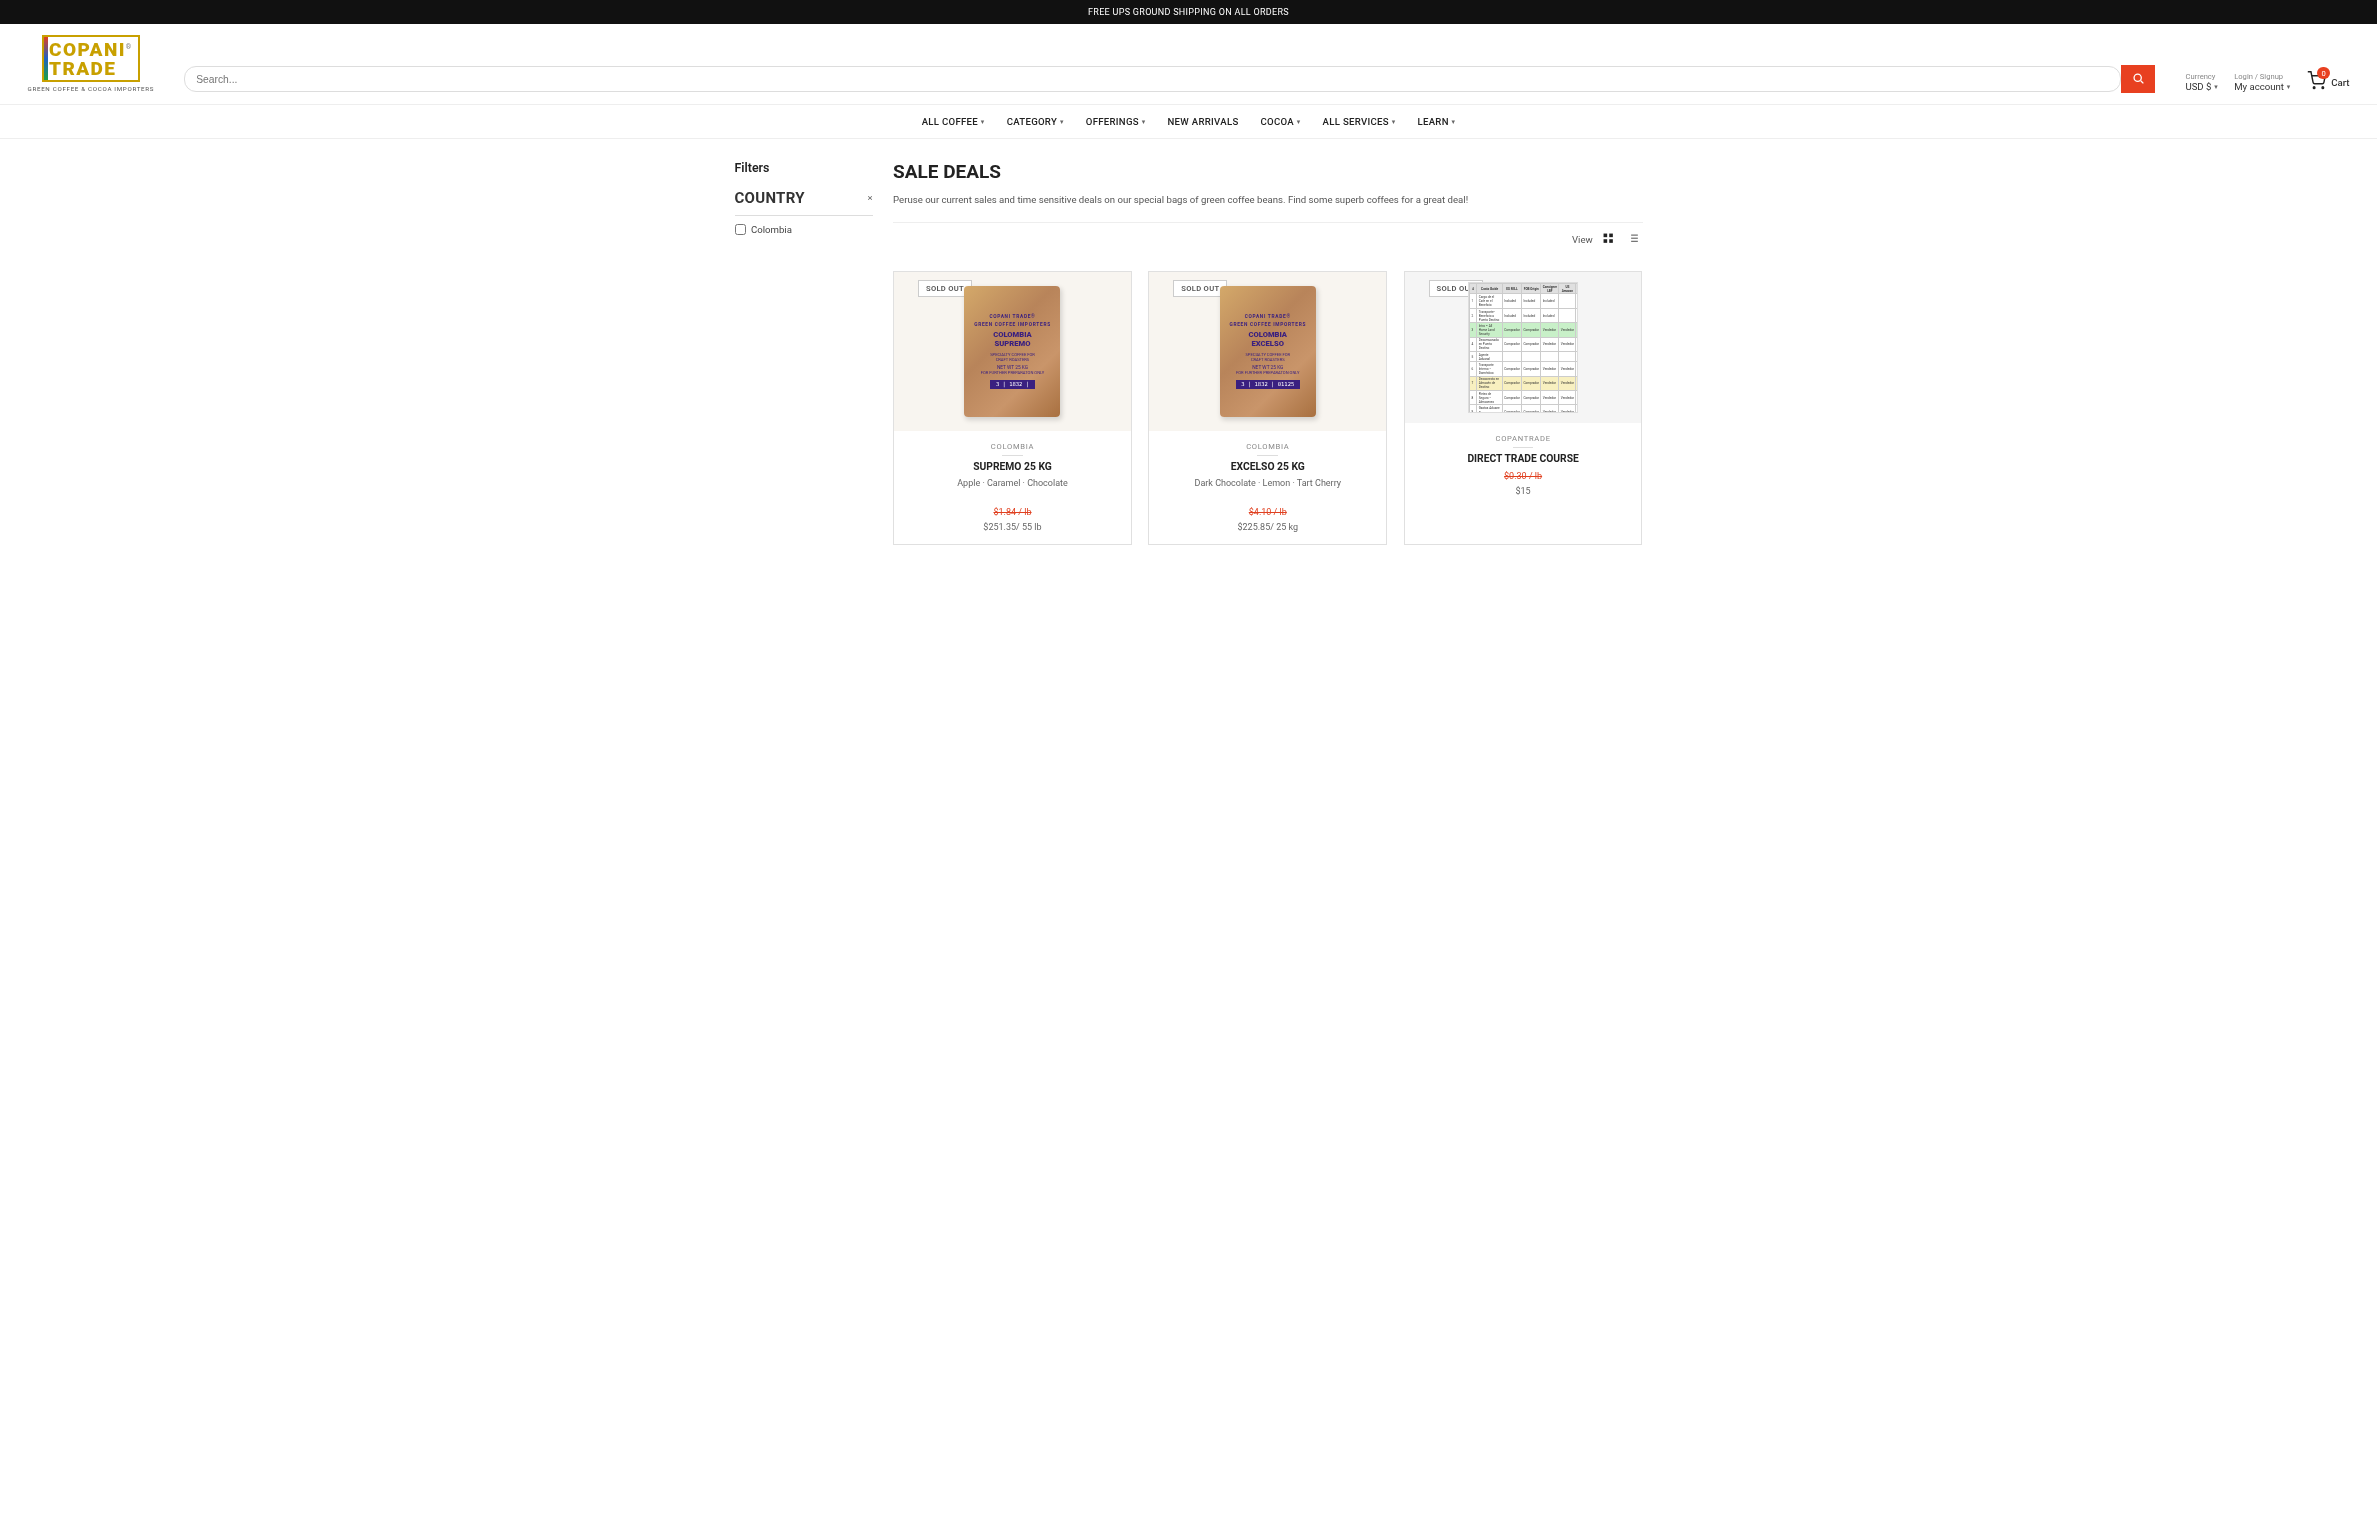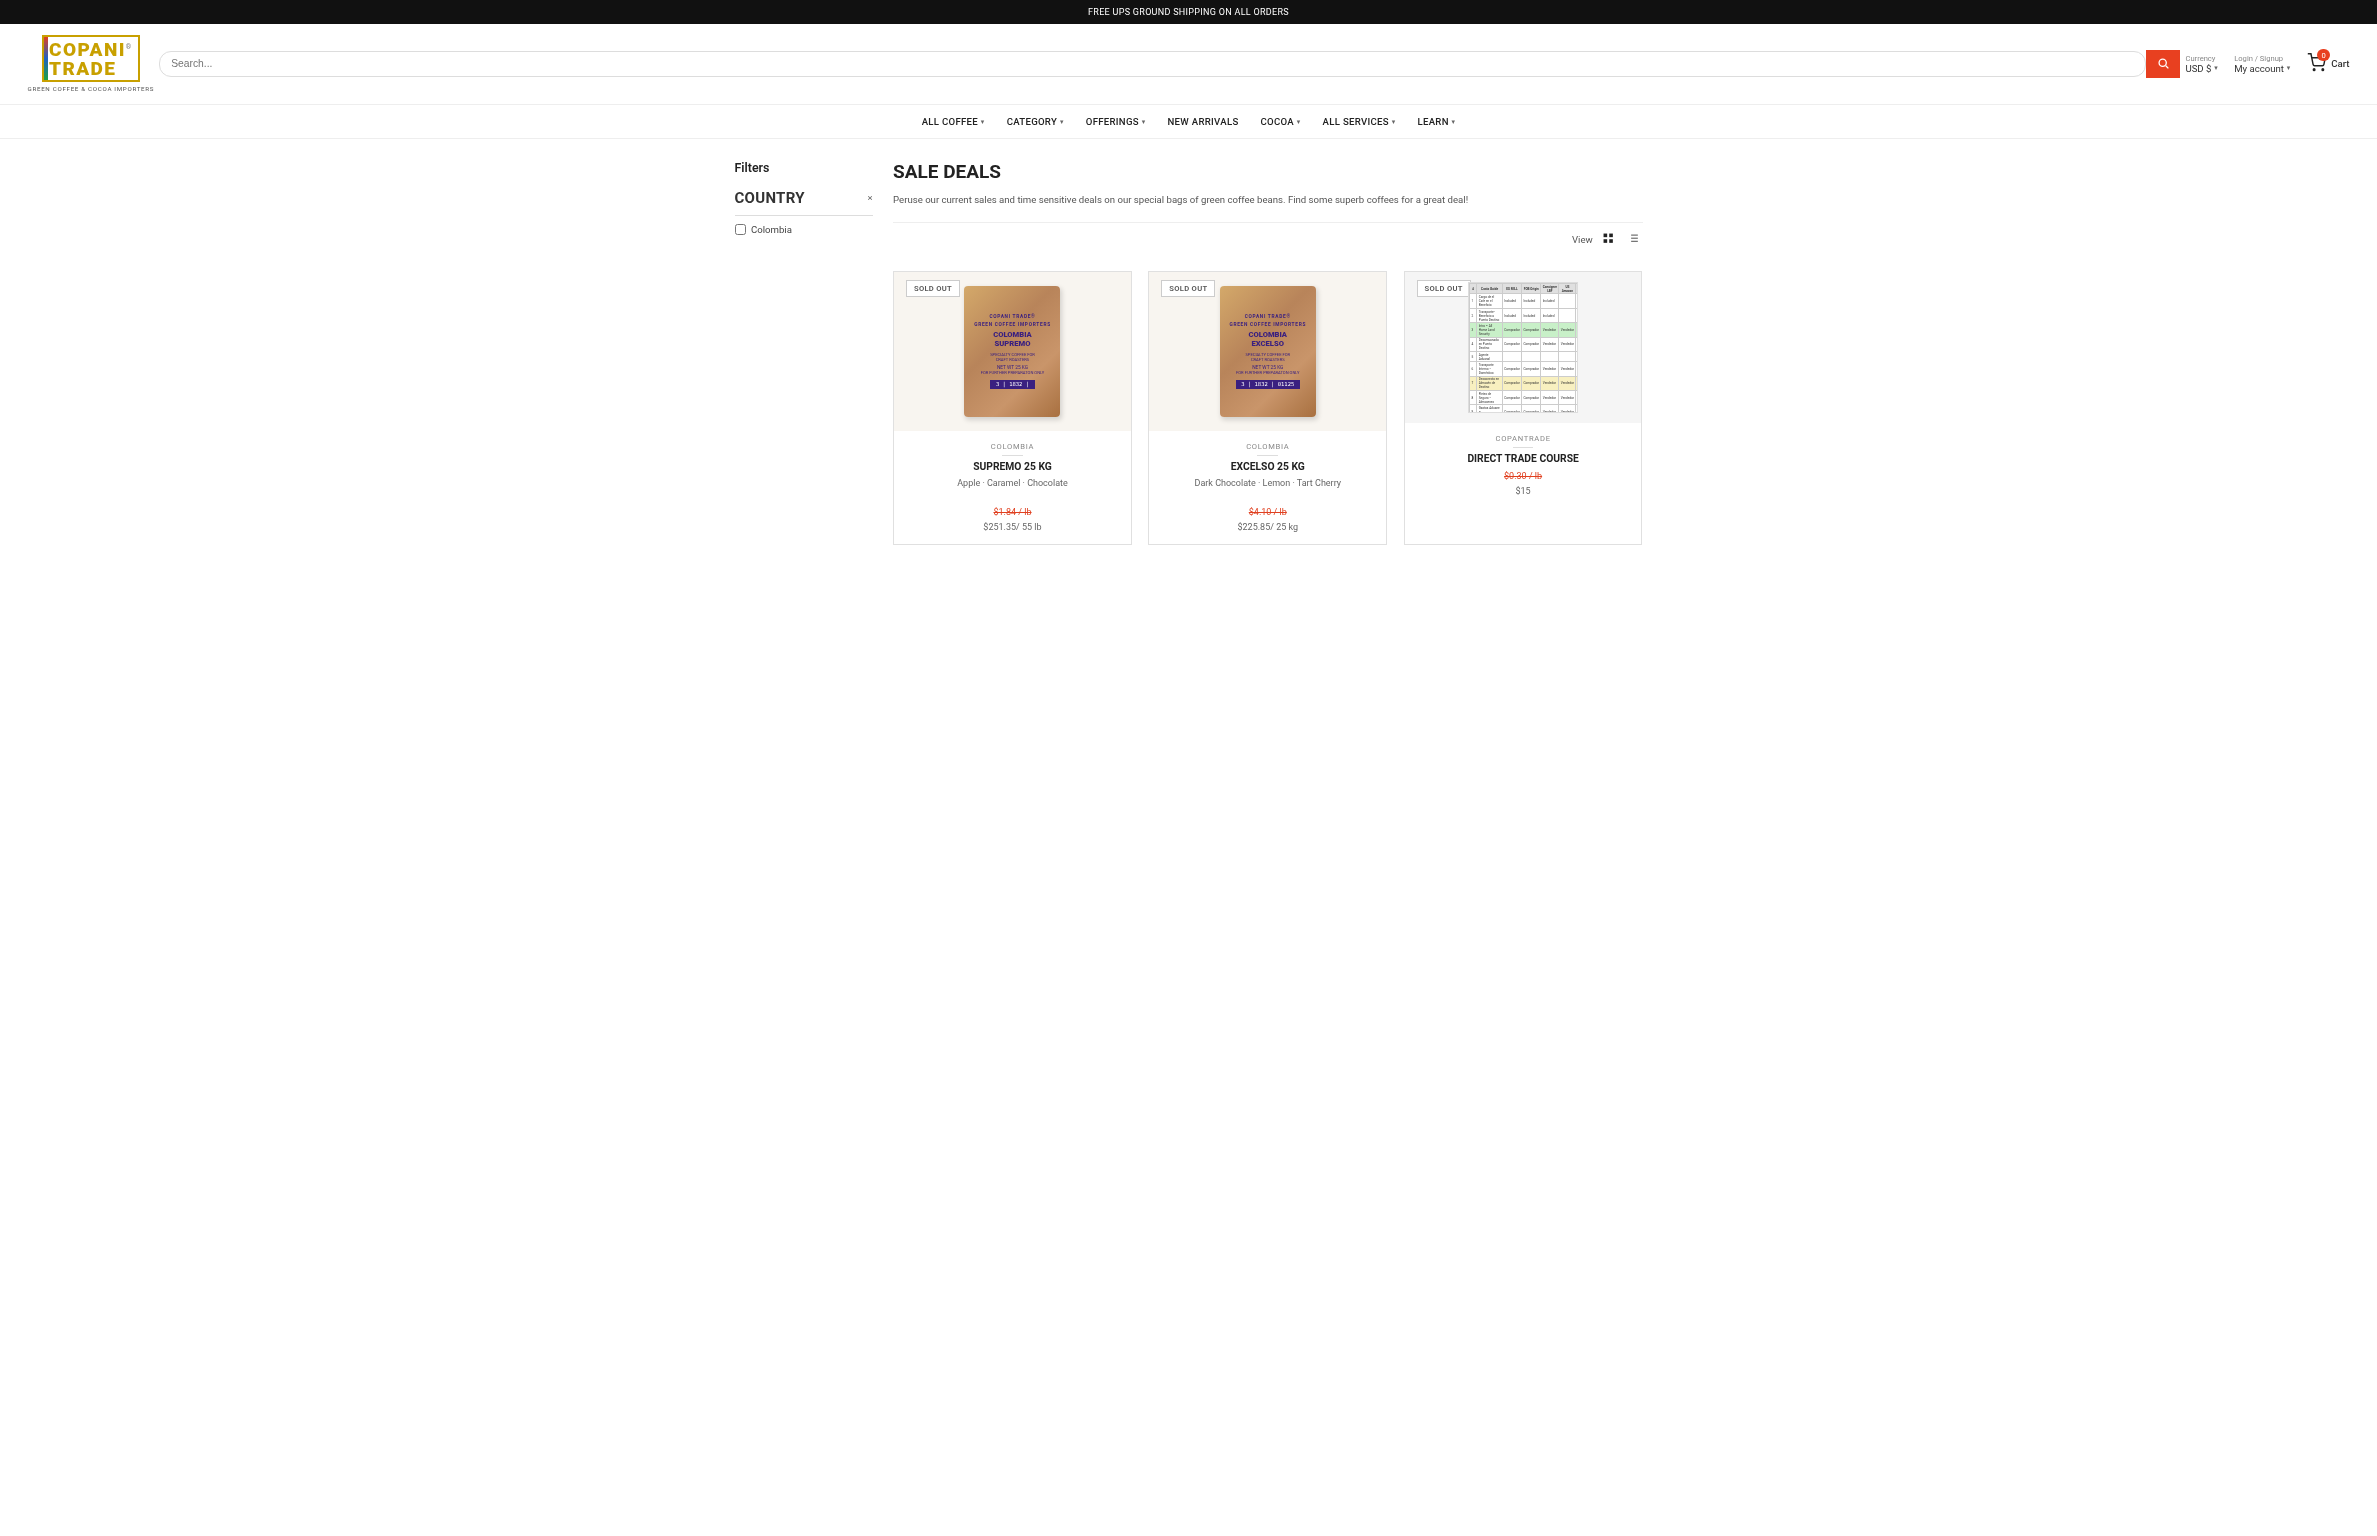--- a/index.html
+++ b/index.html
@@ -11,24 +11,24 @@
       color: #fff;
       text-align: center;
       padding: 6.9px;
       font-size: 9px;
       letter-spacing: 0.3px;
     }
 
     
     .header {
       display: flex;
-      align-items: center;
+      align-items: flex-end;
       padding: 11px 27.5px;
       border-bottom: 0.7px solid #eee;
-      gap: 5px;
+      gap: 30px;
     }
     .logo-area {
       display: flex;
       flex-direction: column;
       align-items: center;
       min-width: 110px;
     }
     .logo-text {
       font-size: 19px;
       font-weight: 900;
@@ -266,21 +266,21 @@
       gap: 16.5px;
     }
     .product-card {
       border: 0.7px solid #e0e0e0;
       position: relative;
       cursor: pointer;
     }
     .sold-out-badge {
       position: absolute;
       top: 8.3px;
-      left: 12px;
+      left: 24px;
       background: #fff;
       border: 0.7px solid #ccc;
       color: #555;
       font-size: 7.6px;
       font-weight: 600;
       padding: 2.8px 6.9px;
       letter-spacing: 0.3px;
     }
     .product-image-wrap {
       background: #f8f5f0;

